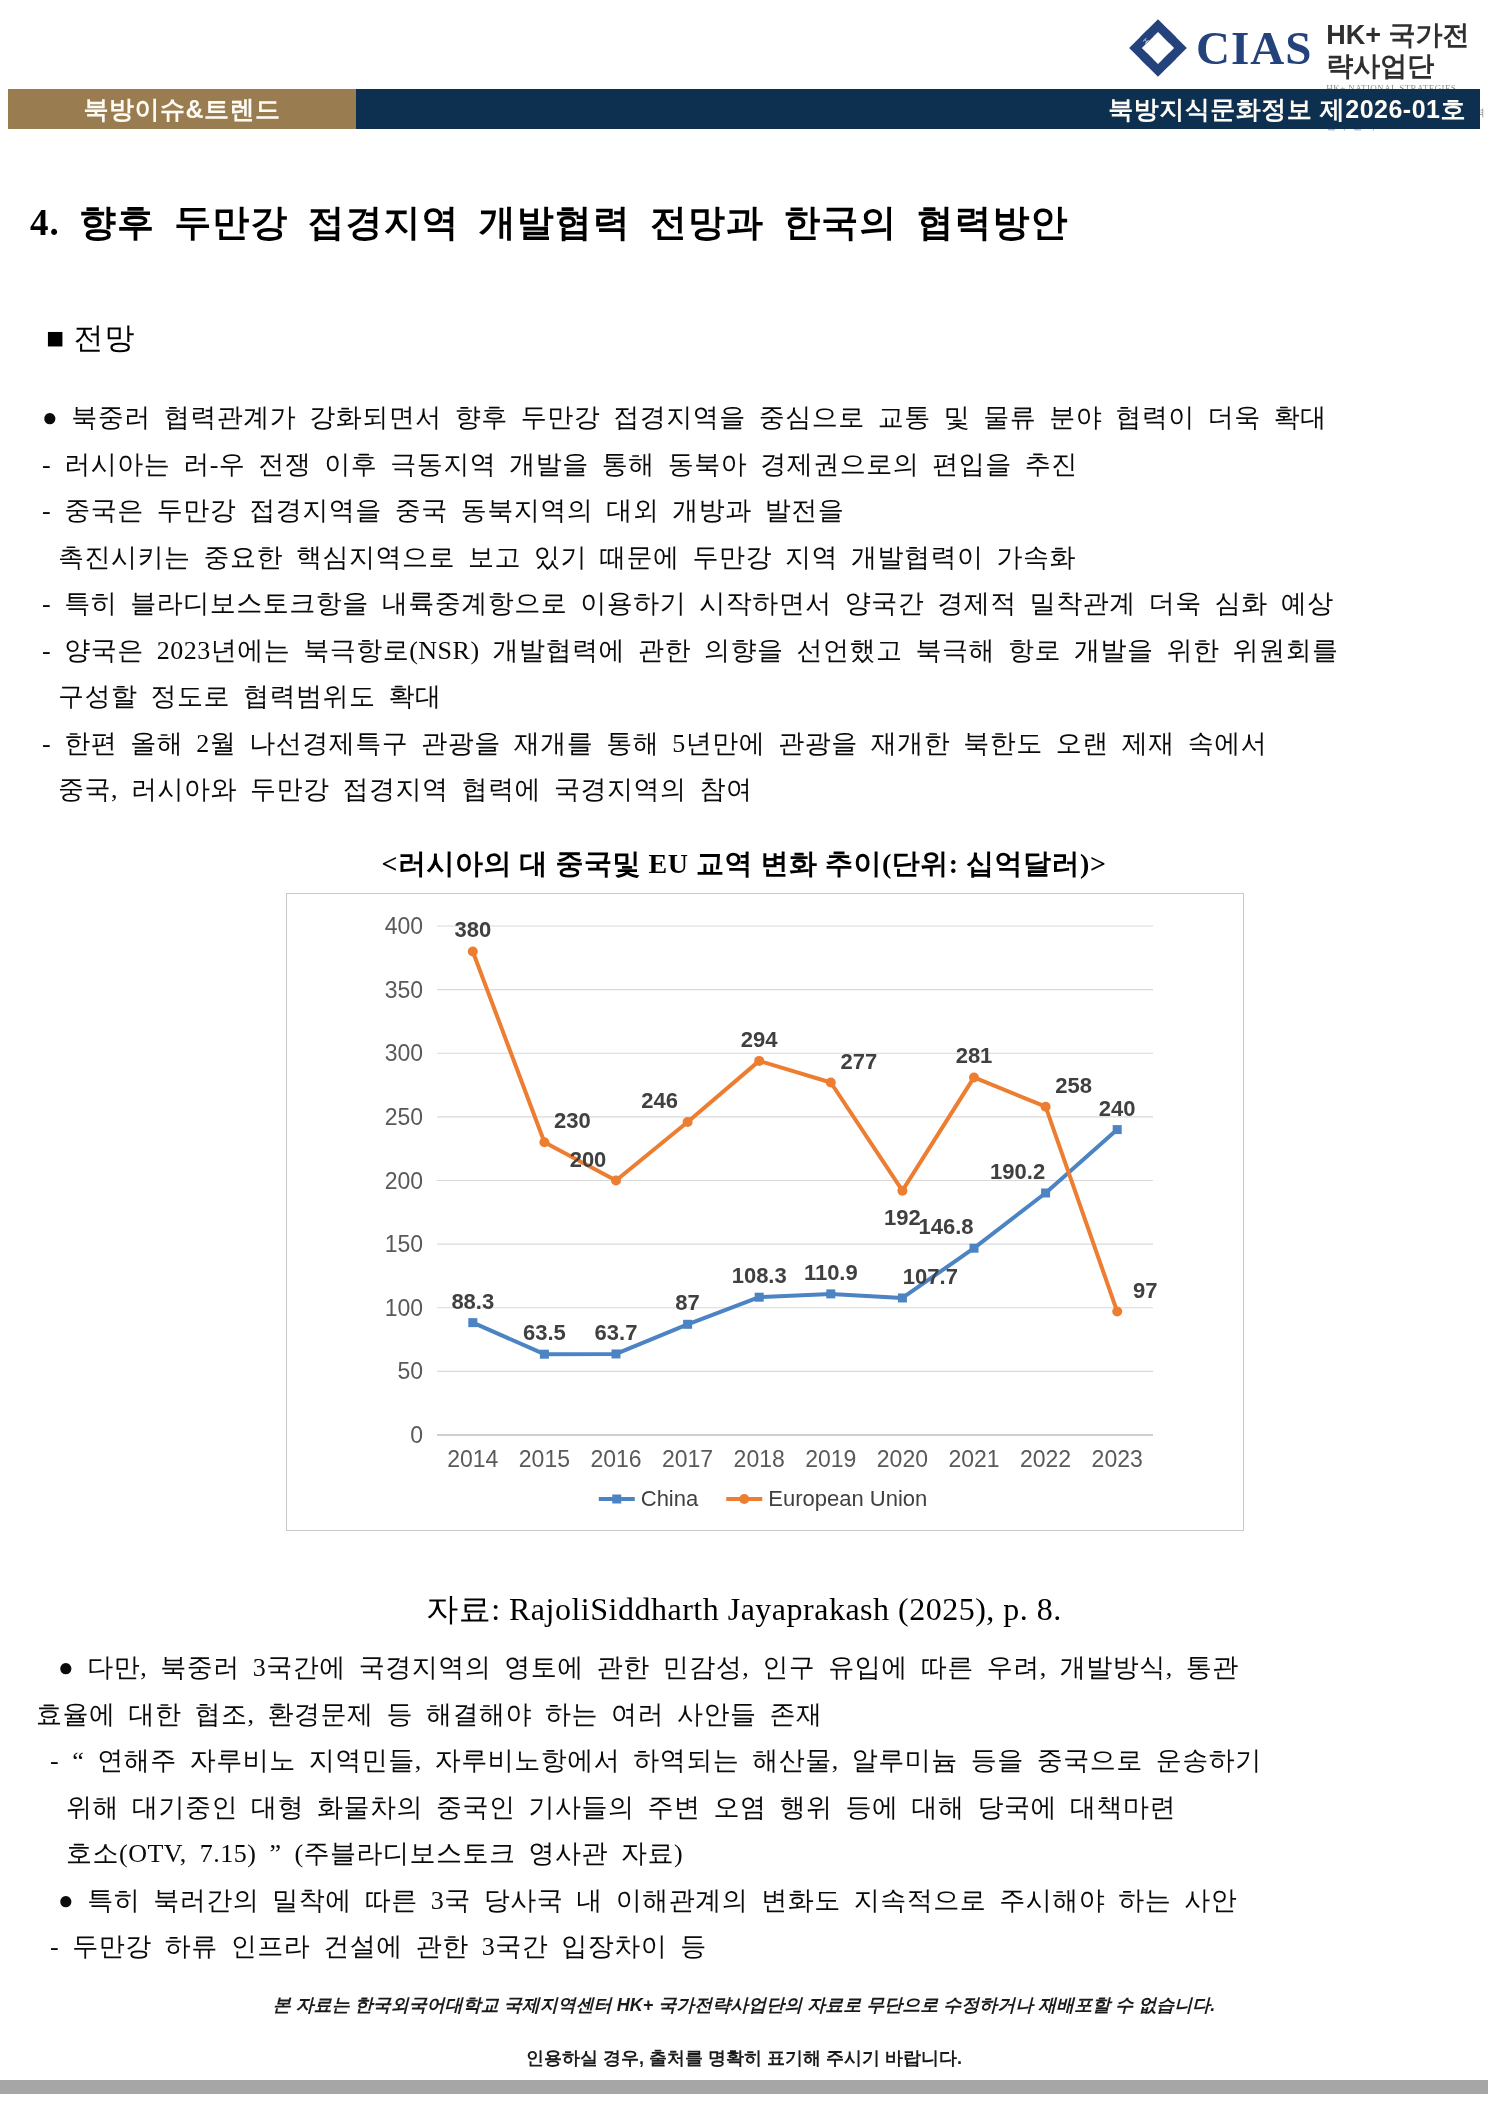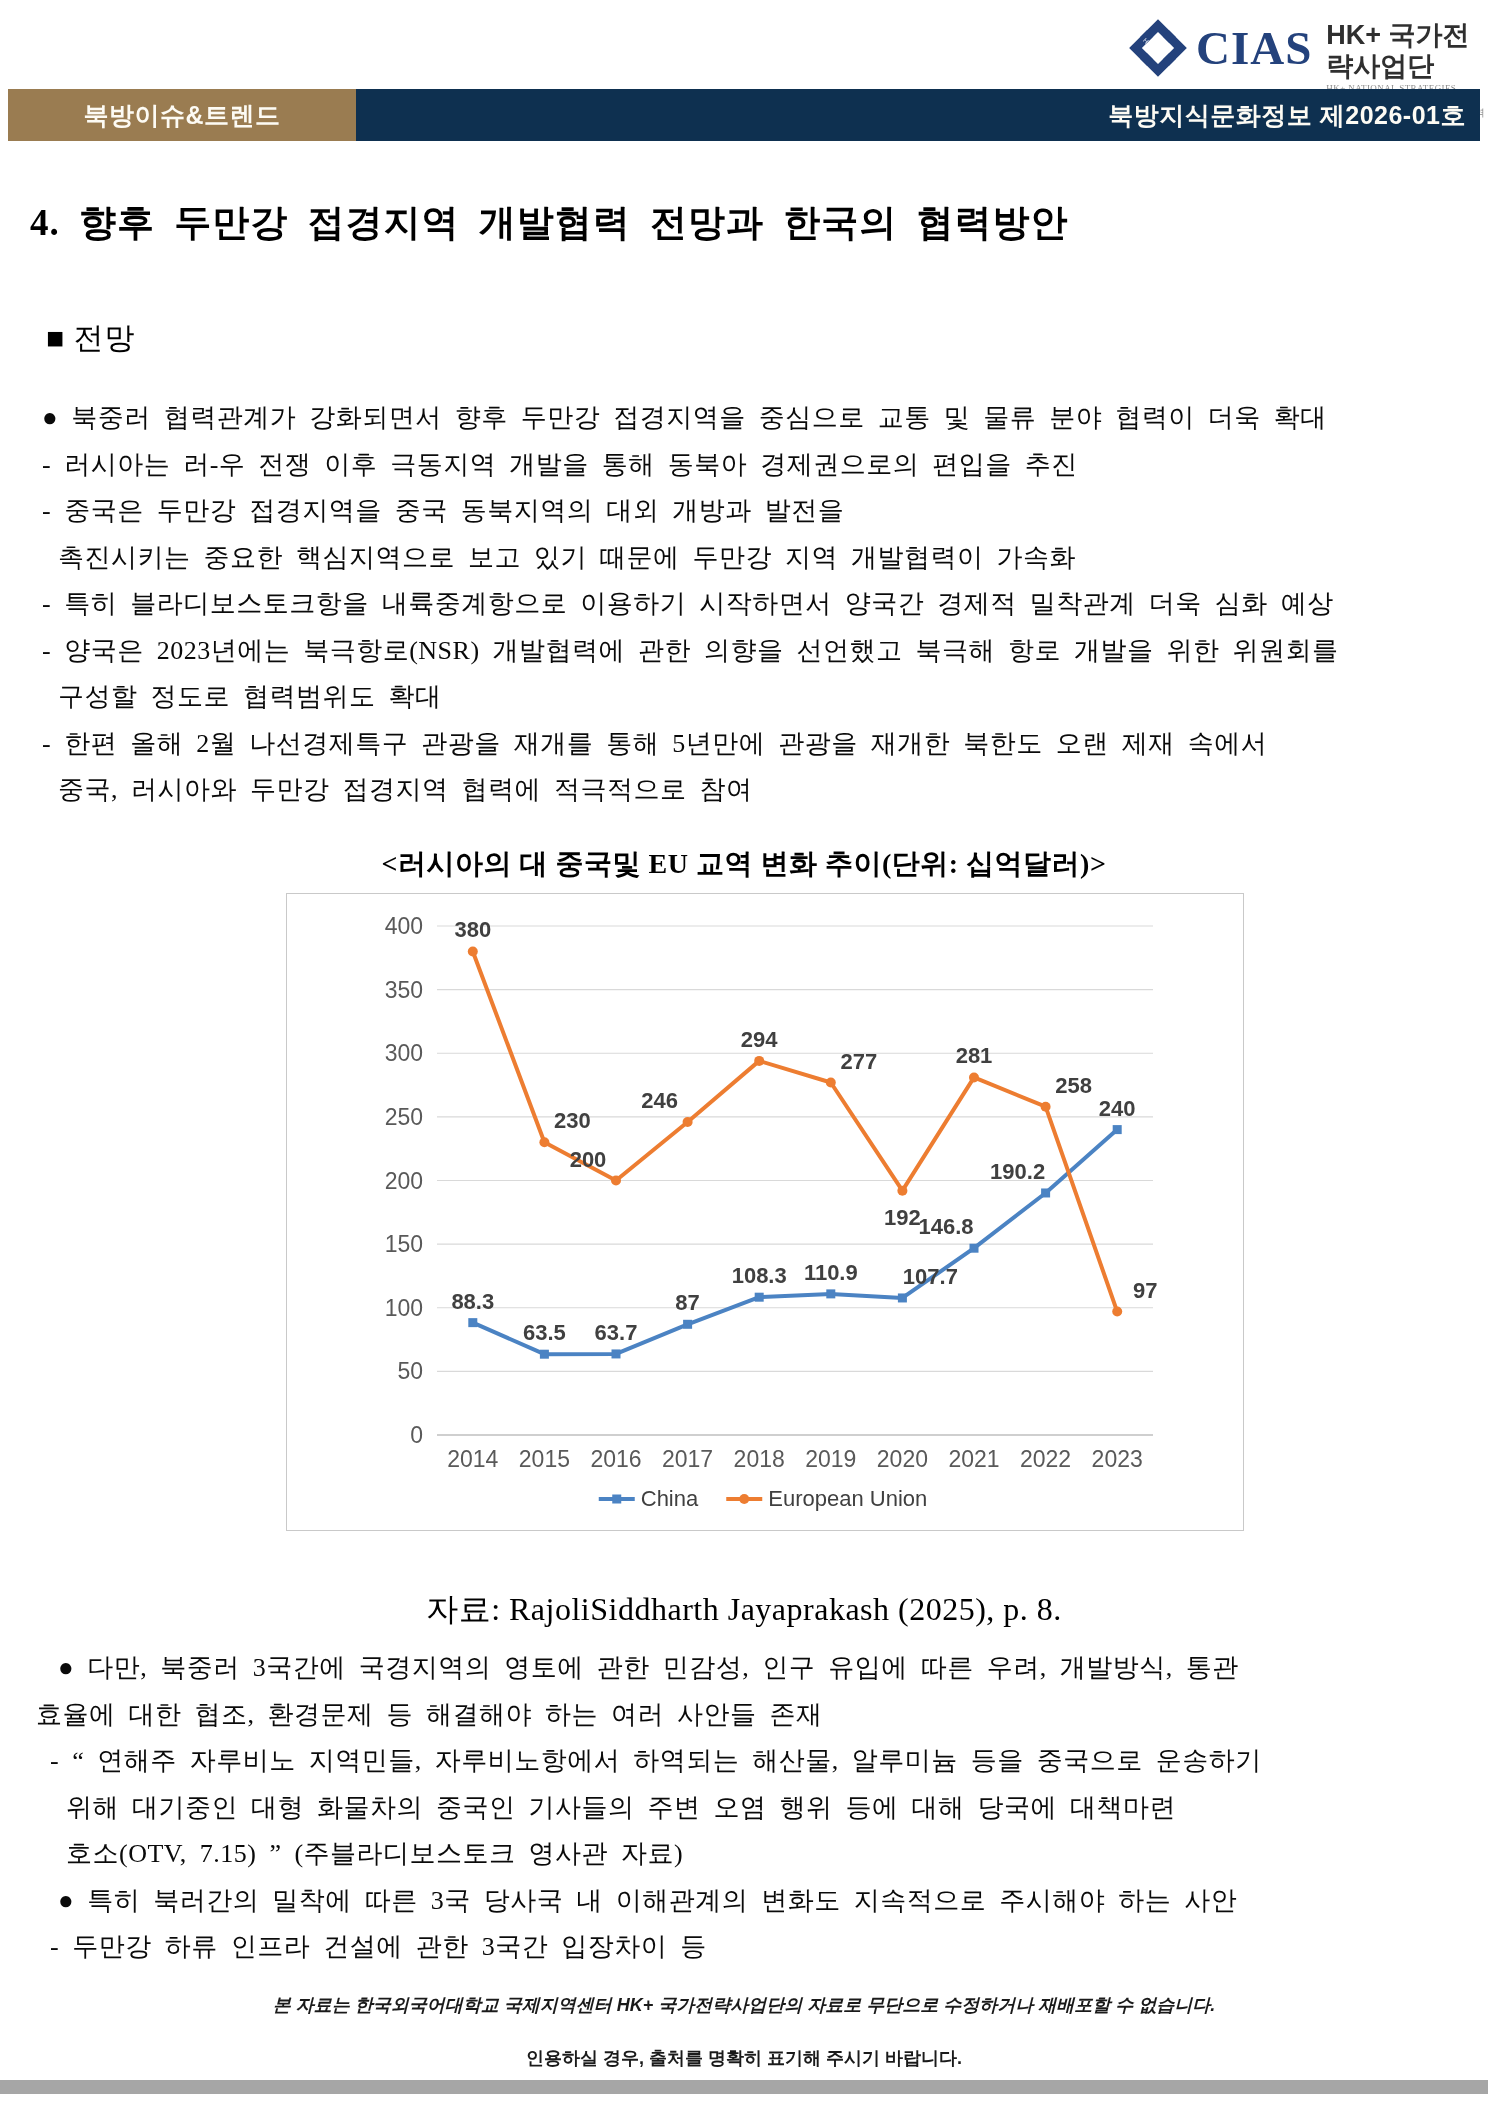--- a/index.html
+++ b/index.html
@@ -13,21 +13,21 @@
               color:#24427C;font-size:47px;line-height:60px;letter-spacing:1px;}
   .logo .ltxt{display:flex;flex-direction:column;margin-left:6px;padding-top:2px;}
   .logo .ltitle{font-family:"Liberation Sans","DejaVu Sans",sans-serif;font-weight:bold;
                 color:#2F2F2F;font-size:27px;line-height:31px;}
   .logo .len{font-family:"Liberation Serif","DejaVu Serif",serif;color:#8A8A8A;
              font-size:9px;line-height:12px;letter-spacing:0.4px;}
   .logo .lko{font-family:"Liberation Serif","DejaVu Serif",serif;color:#8A8A8A;
              font-size:10px;line-height:13px;letter-spacing:3px;}
 
   
-  .bar{position:absolute;top:89px;height:52px;}
+  .bar{position:absolute;top:89px;height:40px;}
   .bar-left{left:8px;width:348px;background:#9A7C51;display:flex;align-items:center;justify-content:center;}
   .bar-right{left:356px;width:1124px;background:#0E3050;display:flex;align-items:center;justify-content:flex-end;padding-right:14px;box-sizing:border-box;}
   .bar-left .btxt,.bar-right .btxt{font-family:"Liberation Sans","DejaVu Sans",sans-serif;
        font-weight:bold;color:#FDFBF4;font-size:25px;letter-spacing:0.5px;}
 
   
   .doc-title{position:absolute;left:30px;top:198px;width:1430px;
              font-size:37px;font-weight:bold;letter-spacing:1px;word-spacing:9px;color:#000;}
   .section-head{position:absolute;left:46px;top:318px;font-size:30px;color:#000;letter-spacing:1px;}
 
@@ -93,21 +93,21 @@
 
   <div class="body-block" id="block1">
     <div class="bl pl1">● 북중러 협력관계가 강화되면서 향후 두만강 접경지역을 중심으로 교통 및 물류 분야 협력이 더욱 확대</div>
     <div class="bl pl1">- 러시아는 러-우 전쟁 이후 극동지역 개발을 통해 동북아 경제권으로의 편입을 추진</div>
     <div class="bl pl1">- 중국은 두만강 접경지역을 중국 동북지역의 대외 개방과 발전을</div>
     <div class="bl pl3">촉진시키는 중요한 핵심지역으로 보고 있기 때문에 두만강 지역 개발협력이 가속화</div>
     <div class="bl pl1">- 특히 블라디보스토크항을 내륙중계항으로 이용하기 시작하면서 양국간 경제적 밀착관계 더욱 심화 예상</div>
     <div class="bl pl1">- 양국은 2023년에는 북극항로(NSR) 개발협력에 관한 의향을 선언했고 북극해 항로 개발을 위한 위원회를</div>
     <div class="bl pl3">구성할 정도로 협력범위도 확대</div>
     <div class="bl pl1">- 한편 올해 2월 나선경제특구 관광을 재개를 통해 5년만에 관광을 재개한 북한도 오랜 제재 속에서</div>
-    <div class="bl pl3">중국, 러시아와 두만강 접경지역 협력에 적극적으로 참여</div>
+    <div class="bl pl3">중국, 러시아와 두만강 접경지역 협력에 국경지역의 참여</div>
   </div>
 
   <div class="chart-title">&lt;러시아의 대 중국및 EU 교역 변화 추이(단위: 십억달러)&gt;</div>
   <div class="chart-box">
     <svg id="chart-svg" width="956" height="636" viewBox="0 0 956 636">
         <line x1="150" y1="541" x2="866" y2="541" stroke="#BFBFBF" stroke-width="1.6"></line>
         <text x="136" y="549" text-anchor="end" fill="#595959" font-size="23">0</text>
         <line x1="150" y1="477.375" x2="866" y2="477.375" stroke="#D9D9D9" stroke-width="1.2"></line>
         <text x="136" y="485.375" text-anchor="end" fill="#595959" font-size="23">50</text>
         <line x1="150" y1="413.75" x2="866" y2="413.75" stroke="#D9D9D9" stroke-width="1.2"></line>

